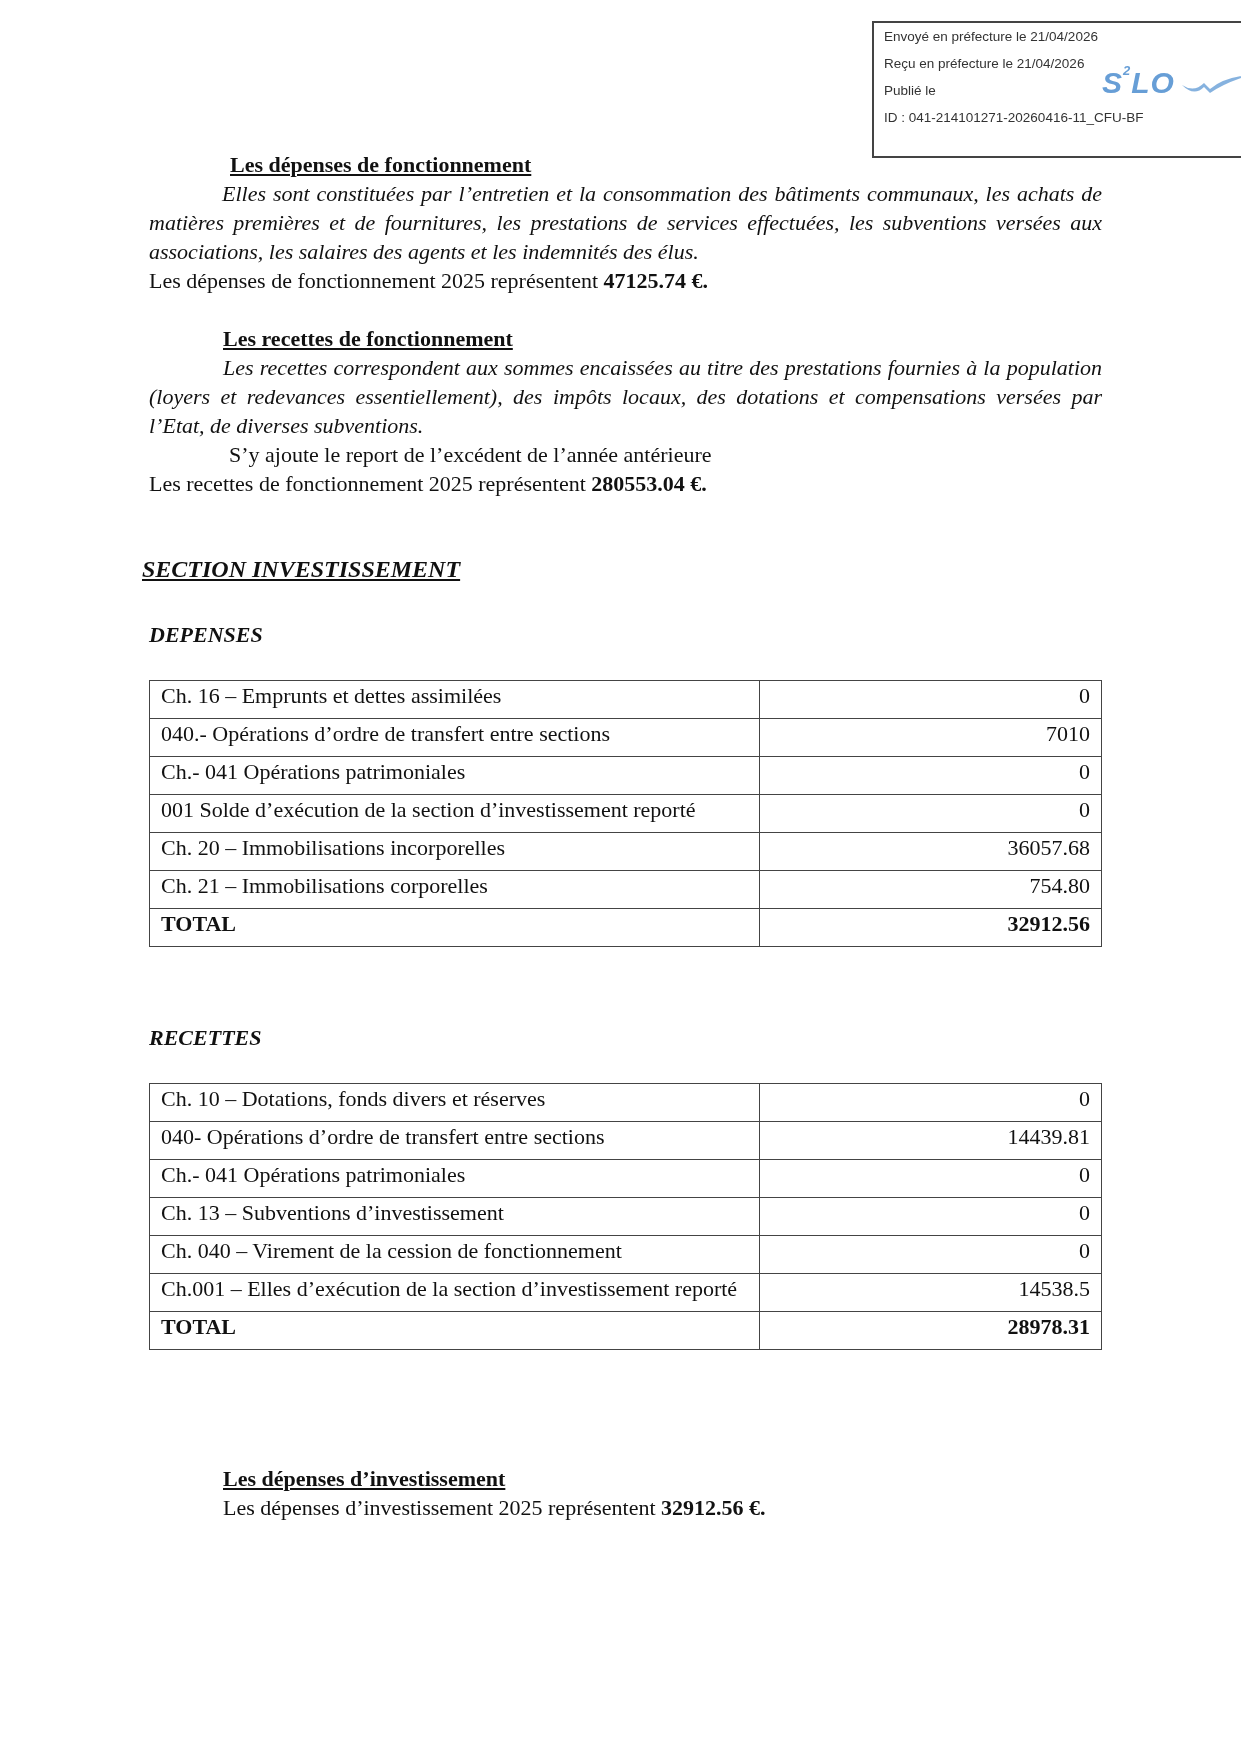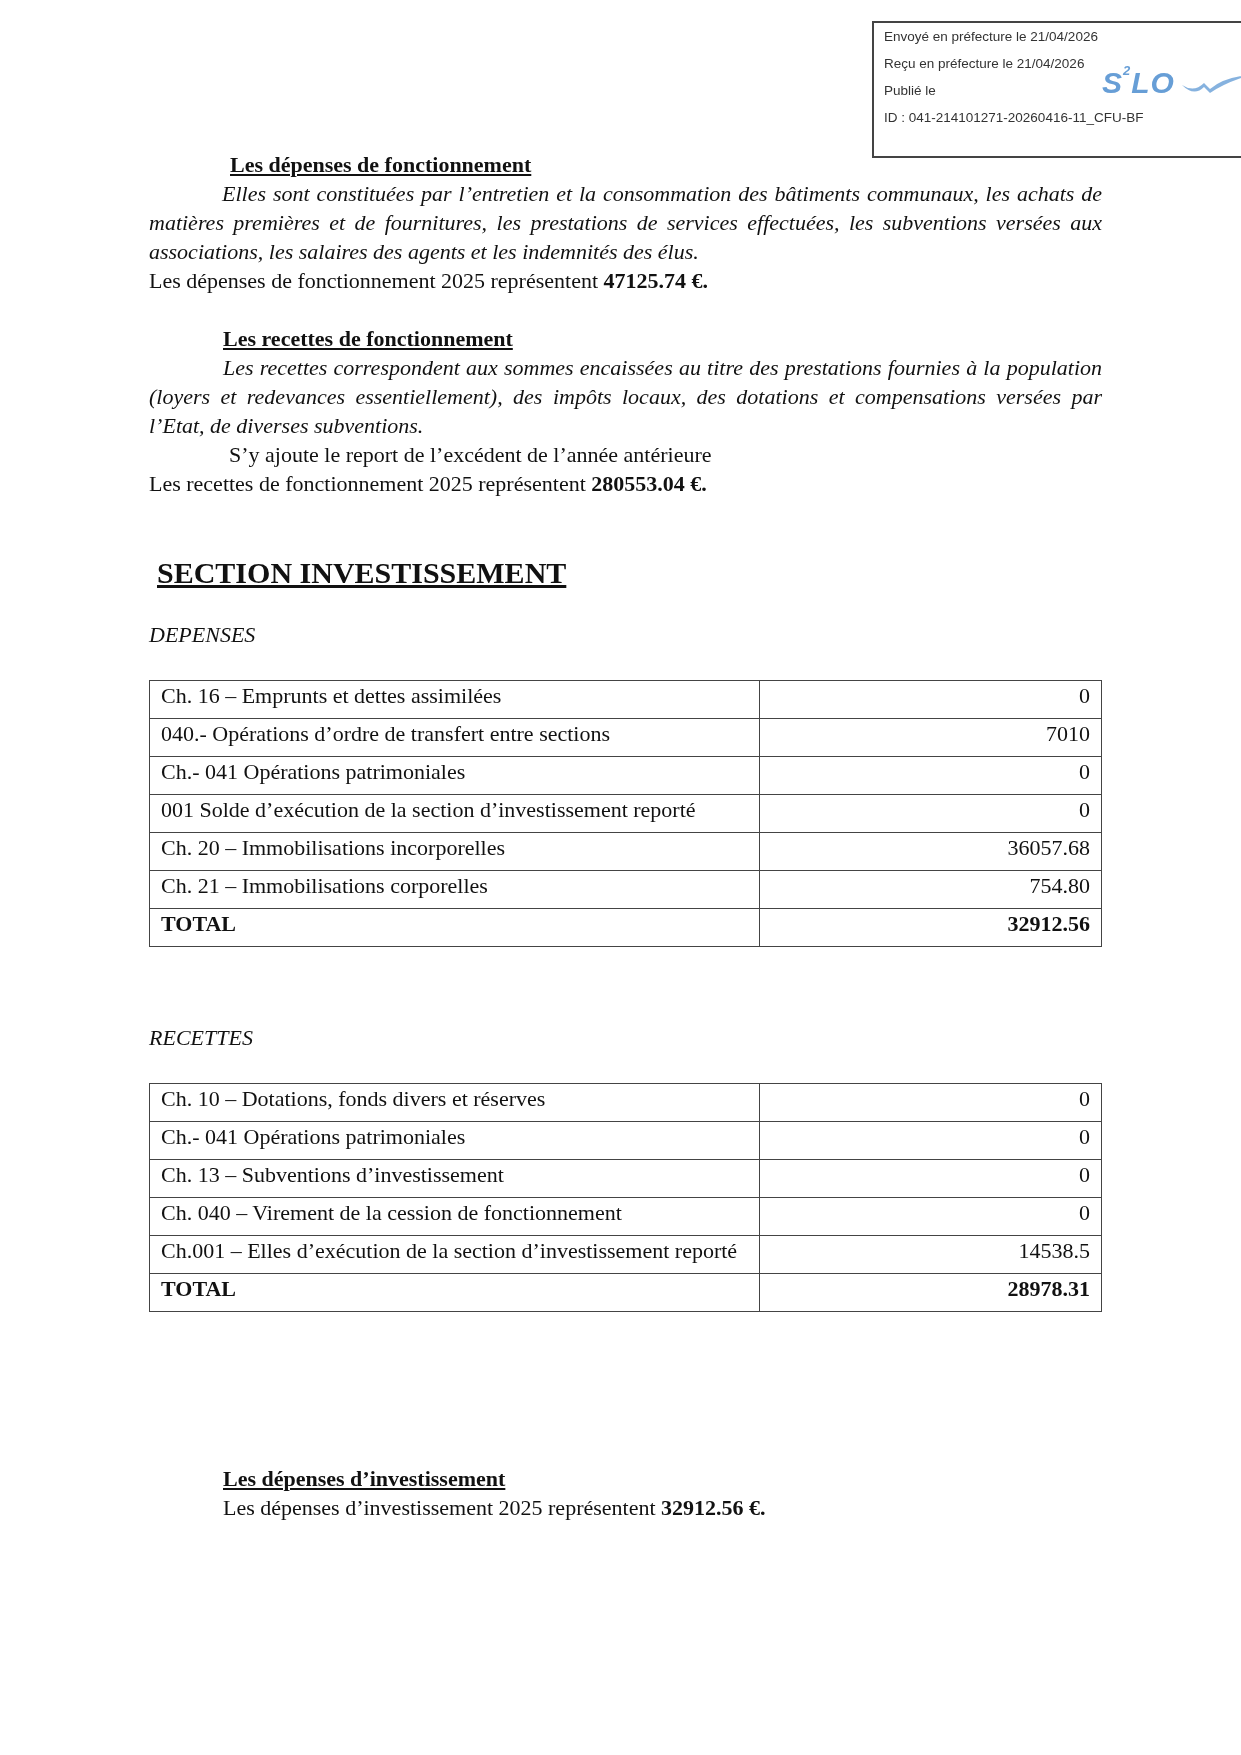--- a/index.html
+++ b/index.html
@@ -9,22 +9,22 @@
            border:2px solid #444; box-sizing:border-box;
            font-family:"Liberation Sans", "DejaVu Sans", sans-serif; font-size:13.5px; color:#333;margin-left:40px; }
   .stamp .line { position:absolute; left:10px; }
   .stamp .logo { position:absolute; left:228px; top:40px; font-weight:bold; font-style:italic;
                  font-size:30px; color:#4d8ed0; opacity:0.85; letter-spacing:1px; }
   .stamp .logo sup { font-size:13px; vertical-align:18px; }
   .stamp .logo svg { position:absolute; left:78px; top:8px; }
   .txt { position:absolute; font-size:22px; line-height:29px; }
   .just { text-align:justify; text-align-last:left;font-style:italic; }
   .h { font-weight:bold; text-decoration:underline; }
-  .section { position:absolute; left:157px; top:556px; font-size:30px; font-weight:bold; text-decoration:underline; }
-  .sub { position:absolute; left:149px; font-size:22px; font-weight:normal; font-style:italic; }
+  .section { position:absolute; left:142px; top:556px; font-size:24px; font-weight:bold; text-decoration:underline;font-style:italic; }
+  .sub { position:absolute; left:149px; font-size:22px; font-weight:bold; font-style:italic; }
   table { position:absolute; left:149px; width:953px; border-collapse:collapse; font-size:22px;padding-left:28px; }
   td { border:1.5px solid #444; padding:2px 11px 9px 11px; vertical-align:top; line-height:26px; }
   td.lbl { width:587px; text-align:justify; text-align-last:left; }
   td.val { text-align:right; }
   tr.total td { font-weight:bold; }
   b { font-weight:bold; }
 </style>
 </head>
 <body>
 
@@ -87,20 +87,24 @@
 </table>
 
 <div class="sub" style="top:1025px;">RECETTES</div>
 <table style="top:1083px;">
   <tbody id="rec-body">
       <tr>
         <td class="lbl">Ch. 10 – Dotations, fonds divers et réserves</td>
         <td class="val">0</td>
       </tr>
       <tr>
+        <td class="lbl">040- Opérations d’ordre de transfert entre sections</td>
+        <td class="val">14439.81</td>
+      </tr>
+      <tr>
         <td class="lbl">Ch.- 041 Opérations patrimoniales</td>
         <td class="val">0</td>
       </tr>
       <tr>
         <td class="lbl">Ch. 13 – Subventions d’investissement</td>
         <td class="val">0</td>
       </tr>
       <tr>
         <td class="lbl">Ch. 040 – Virement de la cession de fonctionnement</td>
         <td class="val">0</td>

